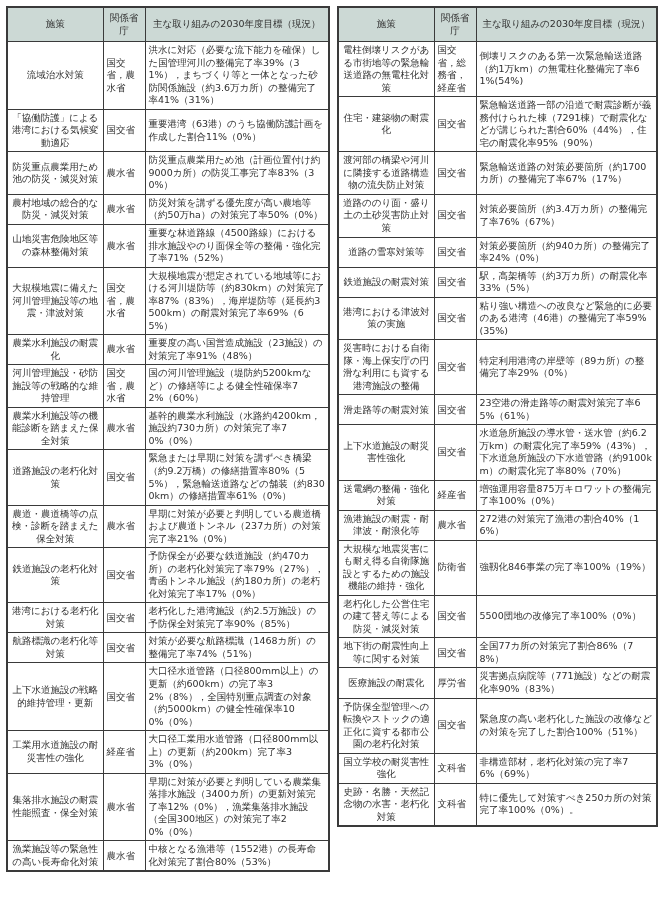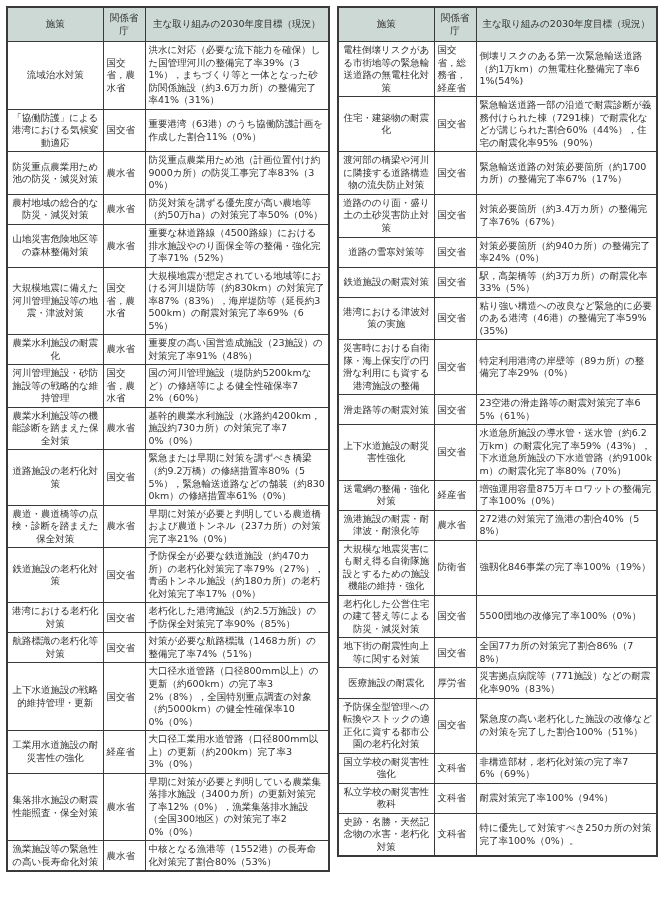--- a/index.html
+++ b/index.html
@@ -225,21 +225,21 @@
           <td class="c-target">水道急所施設の導水管・送水管（約6.2万km）の耐震化完了率59%（43%），下水道急所施設の下水道管路（約9100km）の耐震化完了率80%（70%）</td>
         </tr>
         <tr>
           <td class="c-measure">送電網の整備・強化対策</td>
           <td class="c-ministry">経産省</td>
           <td class="c-target">増強運用容量875万キロワットの整備完了率100%（0%）</td>
         </tr>
         <tr>
           <td class="c-measure">漁港施設の耐震・耐津波・耐浪化等</td>
           <td class="c-ministry">農水省</td>
-          <td class="c-target">272港の対策完了漁港の割合40%（58%）</td>
+          <td class="c-target">272港の対策完了漁港の割合40%（16%）</td>
         </tr>
         <tr>
           <td class="c-measure">大規模な地震災害にも耐え得る自衛隊施設とするための施設機能の維持・強化</td>
           <td class="c-ministry">防衛省</td>
           <td class="c-target">強靱化846事業の完了率100%（19%）</td>
         </tr>
         <tr>
           <td class="c-measure">老朽化した公営住宅の建て替え等による防災・減災対策</td>
           <td class="c-ministry">国交省</td>
           <td class="c-target">5500団地の改修完了率100%（0%）</td>
@@ -258,25 +258,20 @@
           <td class="c-measure">予防保全型管理への転換やストックの適正化に資する都市公園の老朽化対策</td>
           <td class="c-ministry">国交省</td>
           <td class="c-target">緊急度の高い老朽化した施設の改修などの対策を完了した割合100%（51%）</td>
         </tr>
         <tr>
           <td class="c-measure">国立学校の耐災害性強化</td>
           <td class="c-ministry">文科省</td>
           <td class="c-target">非構造部材，老朽化対策の完了率76%（69%）</td>
         </tr>
         <tr>
-          <td class="c-measure">私立学校の耐災害性教科</td>
-          <td class="c-ministry">文科省</td>
-          <td class="c-target">耐震対策完了率100%（94%）</td>
-        </tr>
-        <tr>
           <td class="c-measure">史跡・名勝・天然記念物の水害・老朽化対策</td>
           <td class="c-ministry">文科省</td>
           <td class="c-target">特に優先して対策すべき250カ所の対策完了率100%（0%）。</td>
         </tr>
       </tbody>
   </table>
 
 </div>
 
 </body></html>

